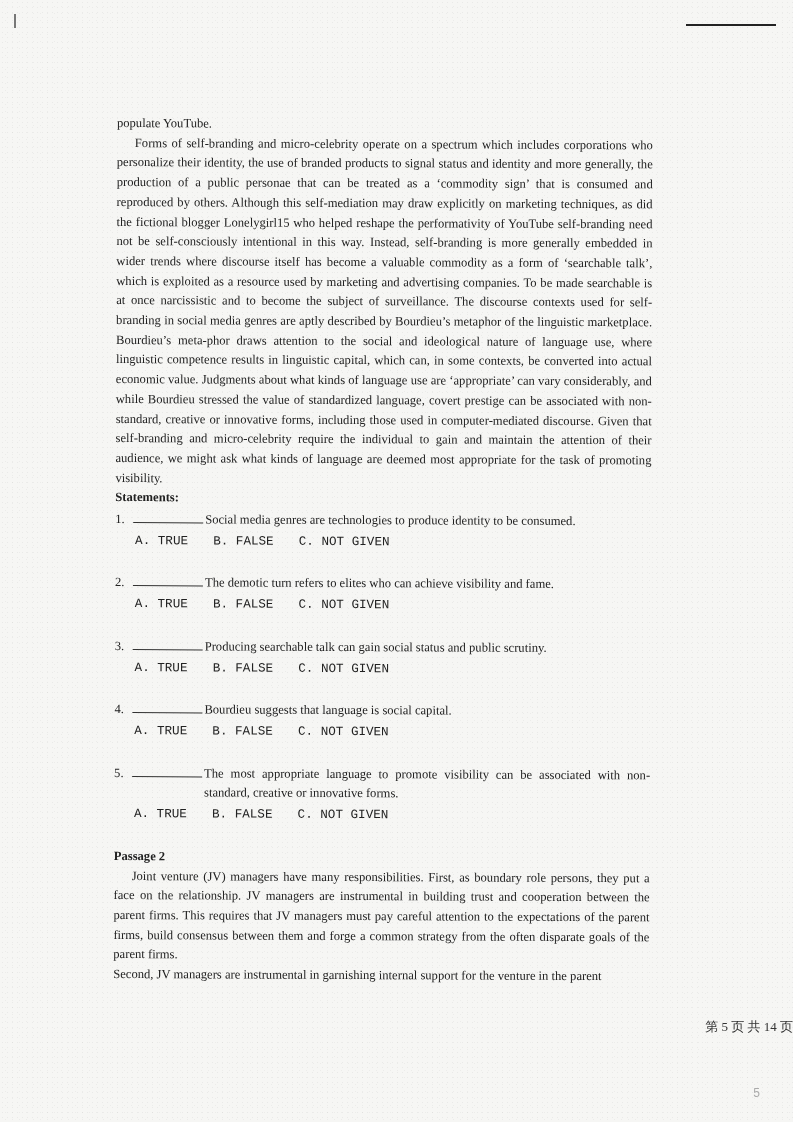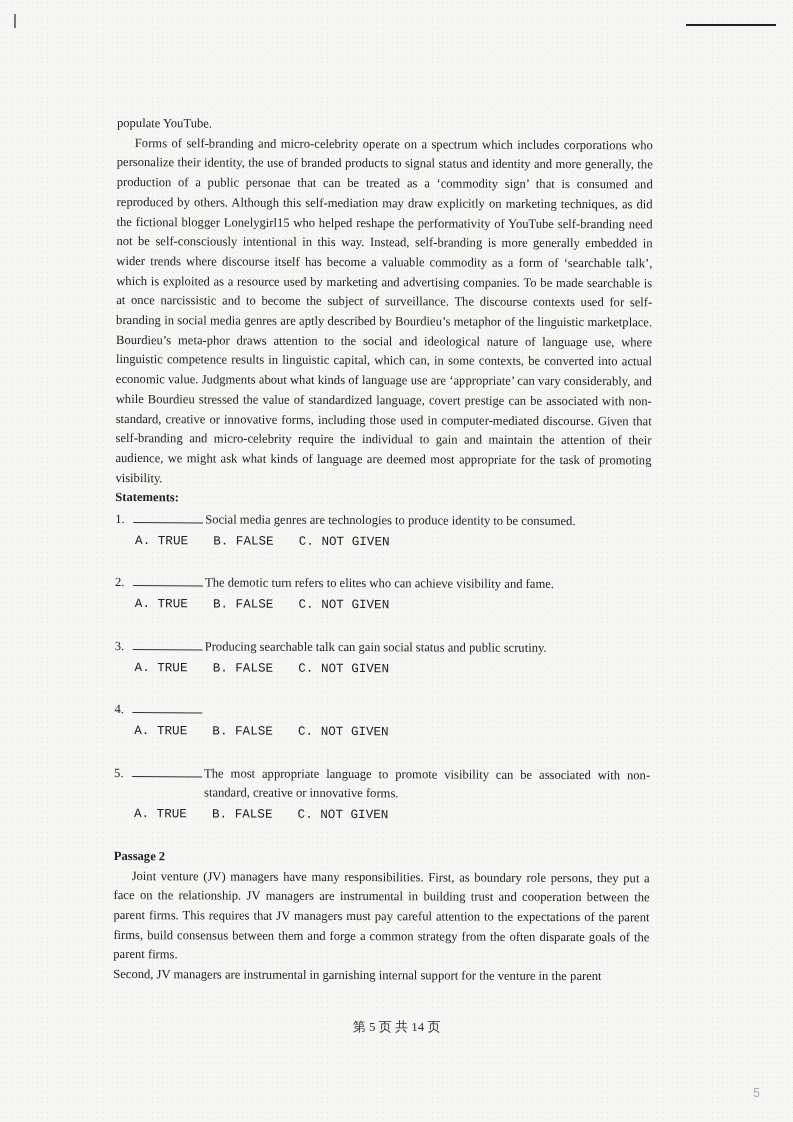--- a/index.html
+++ b/index.html
@@ -32,21 +32,21 @@
     .heading { font-weight: bold; margin: 0; }
     .question { margin-top: 2px; }
     .q-line { display: flex; align-items: baseline; }
     .q-num { width: 18px; flex: none; }
     .blank { display: inline-block; width: 70px; border-bottom: 1px solid #333; margin-right: 2px; height: 12px; flex: none; }
     .q-text { text-align: justify; }
     .options { padding-left: 20px; margin-top: 1px; margin-bottom: 22px; }
     .opt { display: inline-block; margin-right: 22px; font-family: Liberation Mono, monospace; }
     .passage2 { margin-top: 6px; }
     .footer {
-      position: absolute; top: 1018px; left: 0; width: 793px; text-align: center;
+      position: absolute; top: 1018px; left: 0; width: 793px; text-align: right;
       font-size: 13px; color: #333;
     }
     .corner-num {
       position: absolute; right: 33px; top: 1086px; font-size: 12px; color: #aaa;
       font-family: "Liberation Sans", sans-serif;
     }
   </style>
 </head>
 <body>
 
@@ -96,20 +96,21 @@
       <span class="opt">A. TRUE</span>
       <span class="opt">B. FALSE</span>
       <span class="opt">C. NOT GIVEN</span>
     </div>
   </div>
 
   <div class="question">
     <div class="q-line">
       <span class="q-num">4.</span>
       <span class="blank"></span>
+      <span class="q-text">Bourdieu suggests that language is social capital.</span>
     </div>
     <div class="options">
       <span class="opt">A. TRUE</span>
       <span class="opt">B. FALSE</span>
       <span class="opt">C. NOT GIVEN</span>
     </div>
   </div>
 
   <div class="question">
     <div class="q-line">

